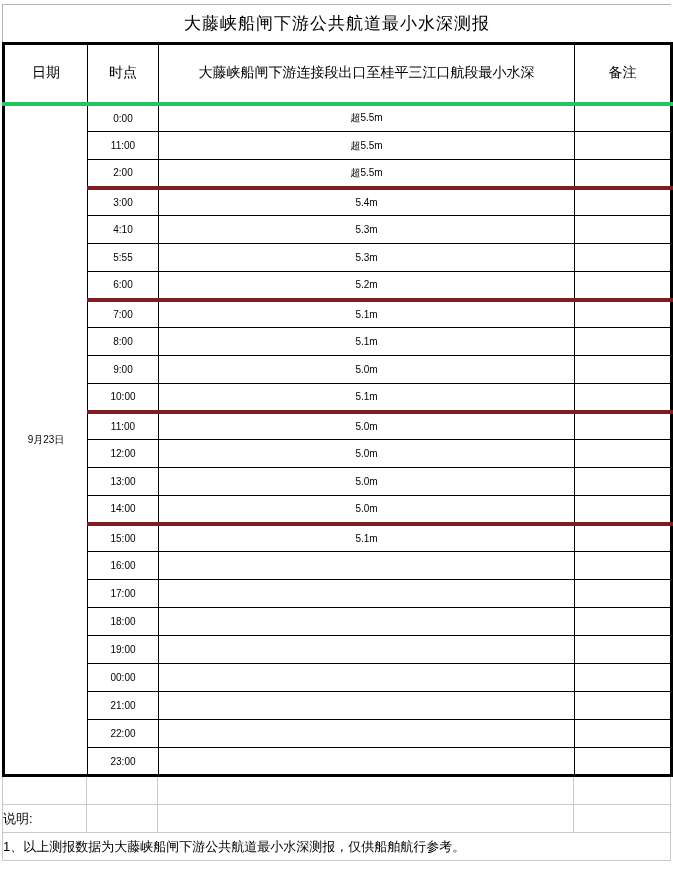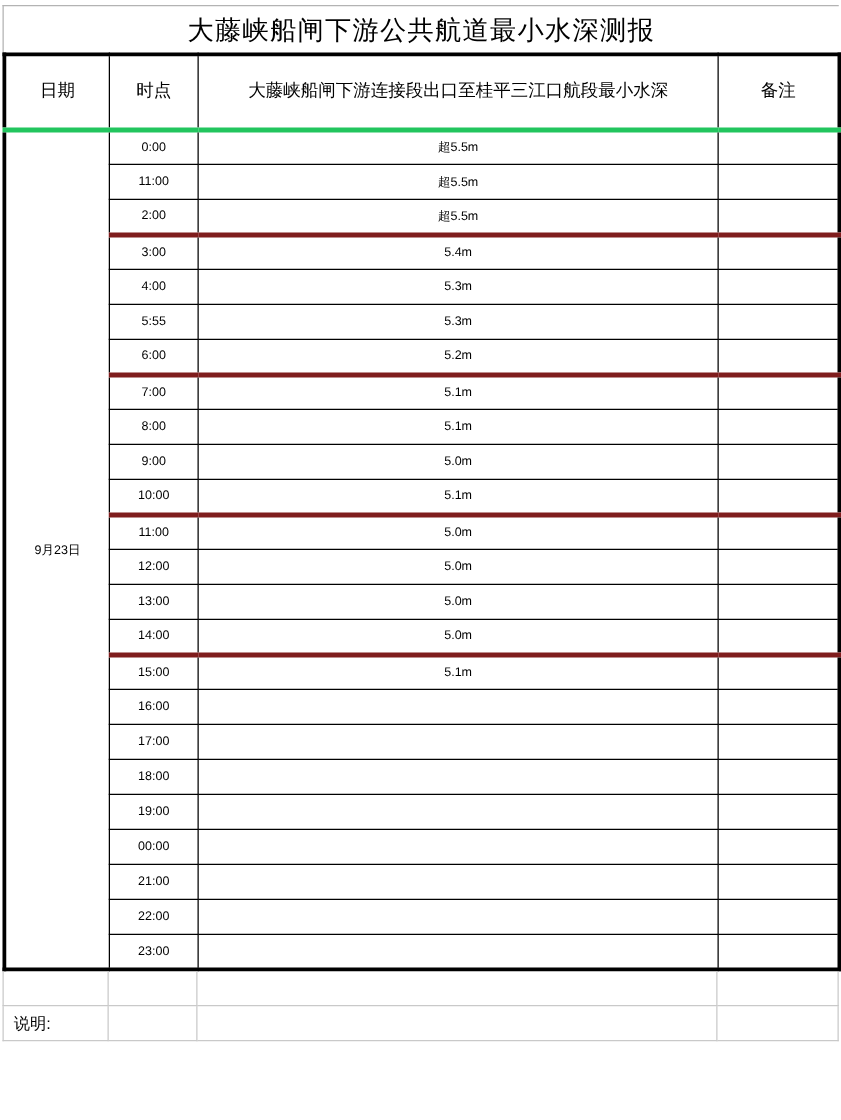--- a/index.html
+++ b/index.html
@@ -15,21 +15,21 @@
   .title-row {
     margin: 4px 0 0 2px;
     width: 669px;
     height: 38px;
     border-top: 1px solid #b3b3b3;
     border-left: 1px solid #b3b3b3;
     box-sizing: border-box;
     display: flex;
     align-items: center;
     justify-content: center;
-    font-size: 21px;
+    font-size: 17px;
     letter-spacing: 1px;
   }
   table {
     border-collapse: collapse;
     table-layout: fixed;
     width: 668px;
     margin-left: 2px;
   }
   .main-table { border: 3px solid #000000; }
   .main-table th, .main-table td {
@@ -47,21 +47,21 @@
   .main-table tbody tr.group-end td { border-bottom: 4px solid #7f1d1d; }
   .date-cell, .time-cell, .depth-cell { font-size: 10px; }
   .remark-cell { font-size: 13px; }
 
   .notes-table { font-size: 13px; }
   .notes-table td {
     border: 1px solid #c9c9c9;
     height: 27px;
     text-align: left;
     vertical-align: middle;
-    padding: 0 0 0 8px;
+    padding: 0 0 0 0;
     overflow: hidden;
     white-space: nowrap;
   }
   .notes-table tr:first-child td { border-top: none; }
   .notes-table tr.note-row td { height: 27px; }
   .notes-table tr.last-row td { height: 29px; }
 </style>
 </head>
 <body>
 
@@ -100,21 +100,21 @@
           <td class="time-cell">2:00</td>
           <td class="depth-cell">超5.5m</td>
           <td class="remark-cell"></td>
         </tr>
         <tr>
           <td class="time-cell">3:00</td>
           <td class="depth-cell">5.4m</td>
           <td class="remark-cell"></td>
         </tr>
         <tr>
-          <td class="time-cell">4:00</td>
+          <td class="time-cell">4:10</td>
           <td class="depth-cell">5.3m</td>
           <td class="remark-cell"></td>
         </tr>
         <tr>
           <td class="time-cell">5:55</td>
           <td class="depth-cell">5.3m</td>
           <td class="remark-cell"></td>
         </tr>
         <tr class="group-end">
           <td class="time-cell">6:00</td>
@@ -222,16 +222,19 @@
       <td></td>
       <td></td>
       <td></td>
     </tr>
     <tr>
       <td>说明:</td>
       <td></td>
       <td></td>
       <td></td>
     </tr>
+    <tr class="note-row">
+      <td colspan="4">1、以上测报数据为大藤峡船闸下游公共航道最小水深测报，仅供船舶航行参考。</td>
+    </tr>
   </tbody>
     </table>
 
 </div>
 
 </body></html>

